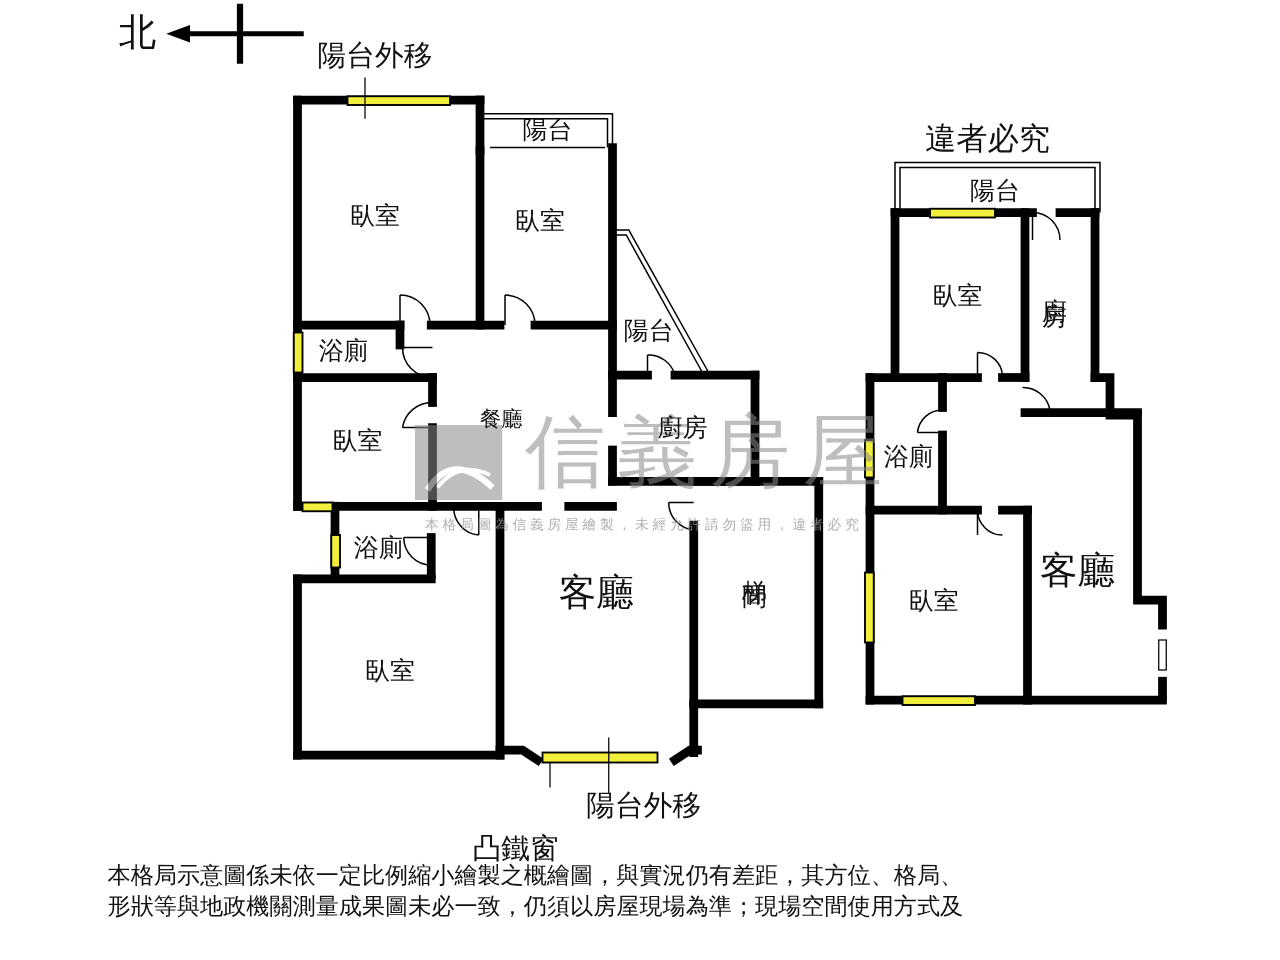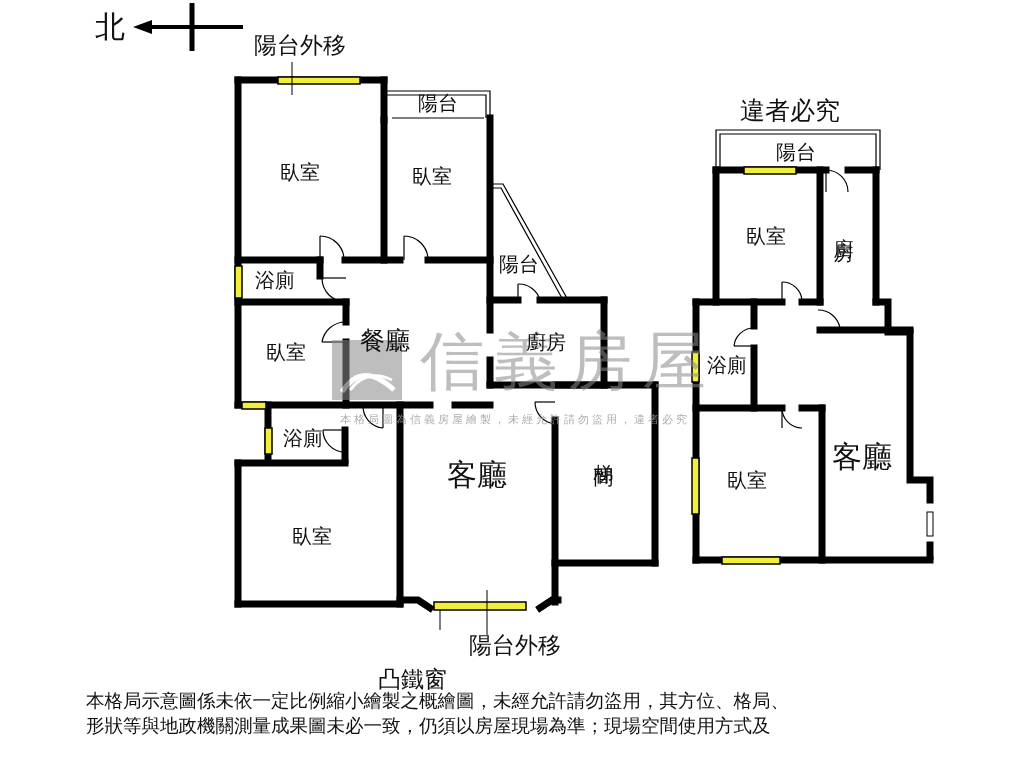--- a/index.html
+++ b/index.html
@@ -171,30 +171,30 @@
 <div class="lbl" style="left:740px;top:98px;font-size:25px;">違者必究</div>
 <div class="lbl" style="left:378px;top:634px;font-size:23px;margin-top:34px;">凸鐵窗</div>
 <div class="lbl" style="left:469px;top:634px;font-size:23px;">陽台外移</div>
 
 <div class="lbl room" style="left:280px;top:162px;">臥室</div>
 <div class="lbl room" style="left:412px;top:166px;">臥室</div>
 <div class="lbl room-sm" style="left:418px;top:93px;">陽台</div>
 <div class="lbl room-sm" style="left:499px;top:254px;">陽台</div>
 <div class="lbl room-sm" style="left:255px;top:270px;">浴廁</div>
 <div class="lbl room" style="left:266px;top:342px;">臥室</div>
-<div class="lbl room" style="left:360px;top:328px;font-size:25px;">餐廳</div>
+<div class="lbl room" style="left:384px;top:328px;font-size:17px;">餐廳</div>
 <div class="lbl room" style="left:526px;top:332px;">廚房</div>
 <div class="lbl room-sm" style="left:283px;top:428px;">浴廁</div>
 <div class="lbl room-lg" style="left:447px;top:460px;">客廳</div>
 <div class="lbl room-sm vert" style="left:594px;top:448px;">梯間</div>
 <div class="lbl room" style="left:292px;top:526px;">臥室</div>
 
 <div class="lbl room-sm" style="left:776px;top:142px;">陽台</div>
 <div class="lbl room" style="left:746px;top:226px;">臥室</div>
 <div class="lbl room vert" style="left:834px;top:222px;">廚房</div>
 <div class="lbl room-sm" style="left:707px;top:355px;">浴廁</div>
 <div class="lbl room-lg" style="left:832px;top:442px;">客廳</div>
 <div class="lbl room" style="left:727px;top:470px;">臥室</div>
 
 <div class="disclaimer">
-  <div>本格局示意圖係未依一定比例縮小繪製之概繪圖，未經允許請勿盜用，其方位、格局、</div>
+  <div>本格局示意圖係未依一定比例縮小繪製之概繪圖，與實況仍有差距，其方位、格局、</div>
   <div>形狀等與地政機關測量成果圖未必一致，仍須以房屋現場為準；現場空間使用方式及</div>
 </div>
 
 </body></html>

